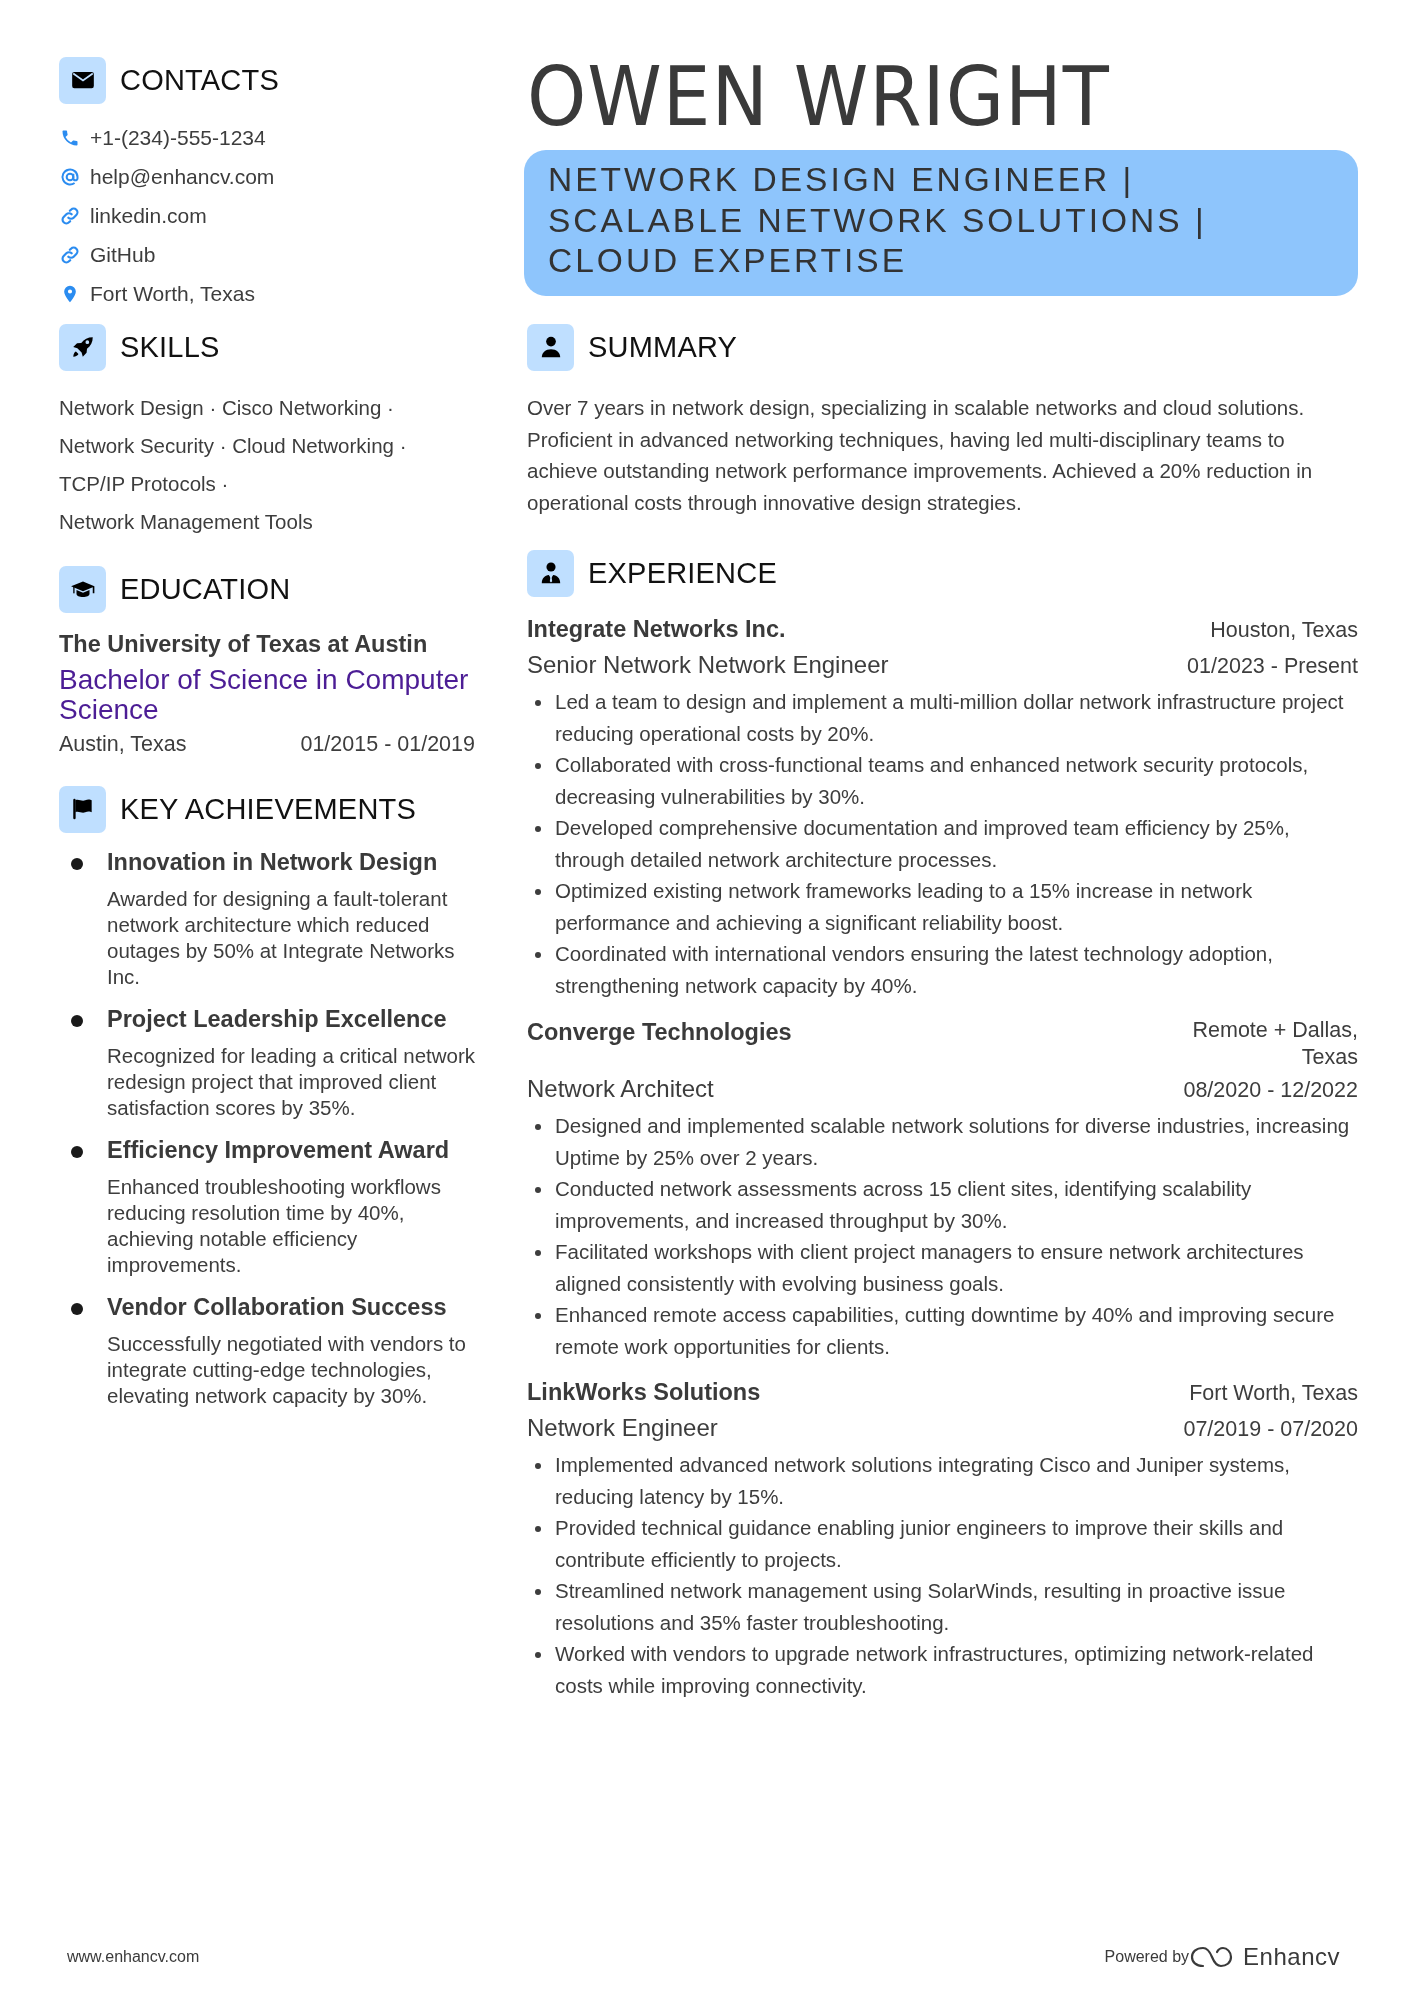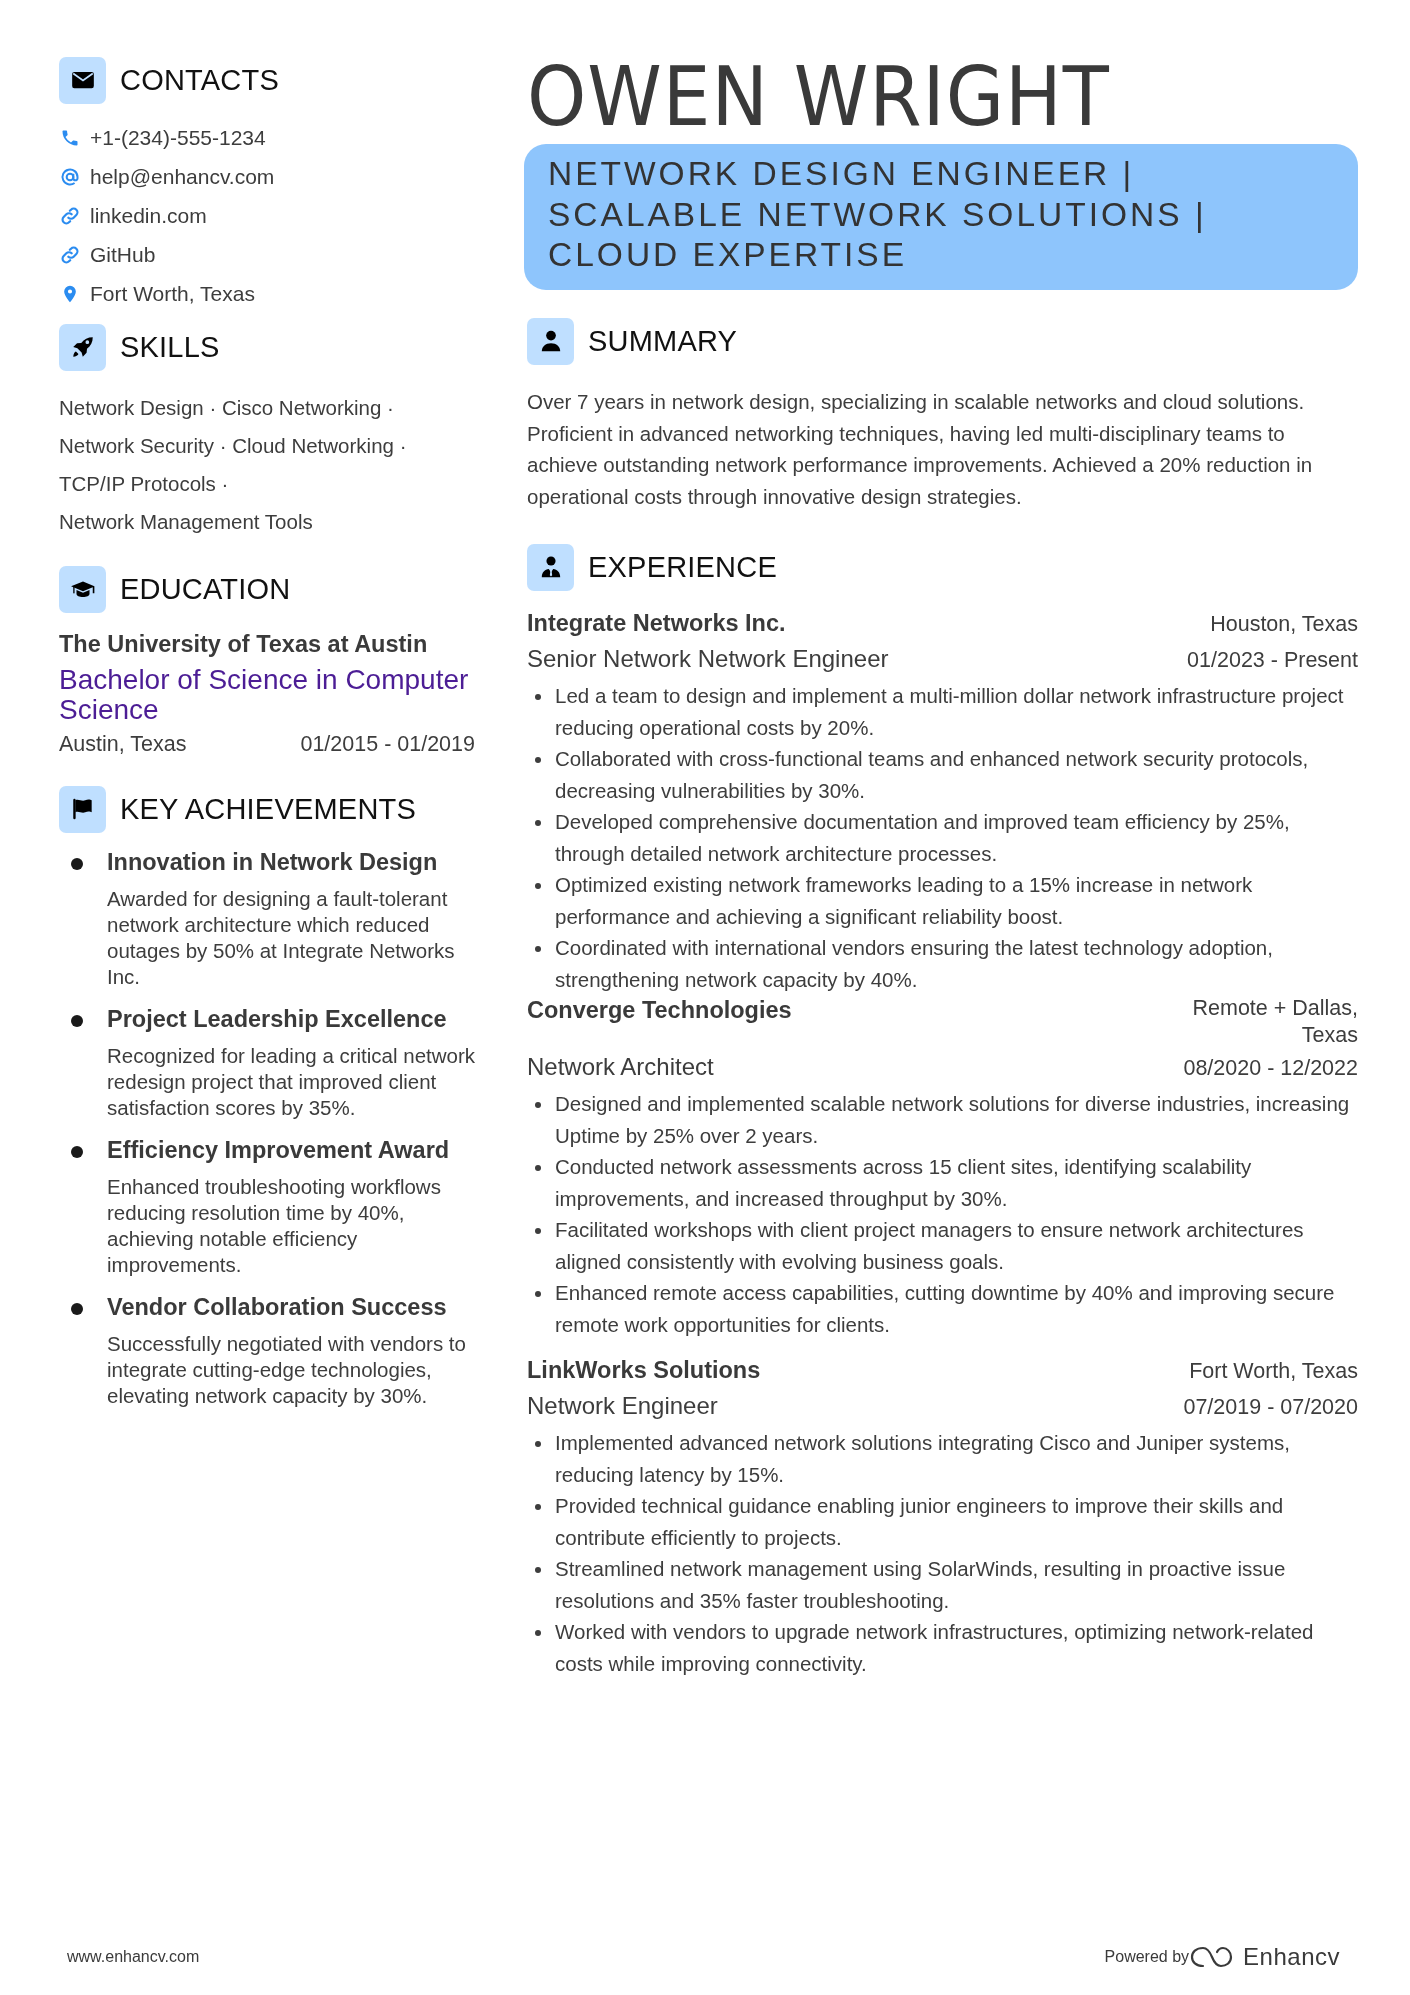--- a/index.html
+++ b/index.html
@@ -29,21 +29,21 @@
   .edu-meta { display: flex; justify-content: space-between; margin-top: 4px; font-size: 21.5px; color: #3d3d3d; line-height: 30px; width: 416px; }
 
   .ach { margin-top: 14px; }
   .ach-item { position: relative; padding-left: 48px; margin-bottom: 14px; }
   .ach-bullet { position: absolute; left: 12px; top: 11px; width: 12px; height: 12px; border-radius: 50%; background: #1a1a1a; }
   .ach-title { font-size: 23.5px; font-weight: 700; color: #3a3a3a; line-height: 30px; }
   .ach-desc { margin-top: 9px; font-size: 20.5px; line-height: 26px; color: #3d3d3d; }
 
   
   .name { font-size: 82px; font-weight: 300; color: #3a3a3a; letter-spacing: 1px; line-height: 90px; font-family: "DejaVu Sans", sans-serif; font-weight: normal; transform: scaleX(0.92); transform-origin: left; }
-  .banner { margin-top: 2px; margin-left: -3px; width: 834px; height: 146px; border-radius: 22px; background: #8ec5fc; padding: 10px 24px 0 24px; }
+  .banner { margin-top: 8px; margin-left: -3px; width: 834px; height: 146px; border-radius: 22px; background: #8ec5fc; padding: 10px 24px 0 24px; }
   .banner-text { font-size: 33.5px; line-height: 40.5px; letter-spacing: 3px; color: #333333; font-weight: normal; }
 
   .summary-head { margin-top: 27px; }
   .summary-text { margin-top: 21px; font-size: 20.5px; line-height: 31.5px; color: #3d3d3d; }
 
   .exp-head { margin-top: 31px; }
   .job { margin-top: 0; }
   .job-row { display: flex; justify-content: space-between; align-items: baseline; }
   .job-company { font-size: 23.5px; font-weight: 700; color: #3a3a3a; line-height: 36px; }
   .job-loc { font-size: 21.5px; color: #3d3d3d; text-align: right; line-height: 27px; }
@@ -232,21 +232,21 @@
       </div>
       <ul class="bullets">
         <li>Led a team to design and implement a multi-million dollar network infrastructure project reducing operational costs by 20%.</li>
         <li>Collaborated with cross-functional teams and enhanced network security protocols, decreasing vulnerabilities by 30%.</li>
         <li>Developed comprehensive documentation and improved team efficiency by 25%, through detailed network architecture processes.</li>
         <li>Optimized existing network frameworks leading to a 15% increase in network performance and achieving a significant reliability boost.</li>
         <li>Coordinated with international vendors ensuring the latest technology adoption, strengthening network capacity by 40%.</li>
       </ul>
     </div>
 
-    <div class="job" style="margin-top:0;">
+    <div class="job" style="margin-top:16px;">
       <div class="job-row" style="align-items:flex-start;">
         <span class="job-company" style="line-height:30px;">Converge Technologies</span>
         <span class="job-loc" style="width:190px;">Remote + Dallas, Texas</span>
       </div>
       <div class="job-row">
         <span class="job-role">Network Architect</span>
         <span class="job-dates">08/2020 - 12/2022</span>
       </div>
       <ul class="bullets">
         <li>Designed and implemented scalable network solutions for diverse industries, increasing Uptime by 25% over 2 years.</li>

